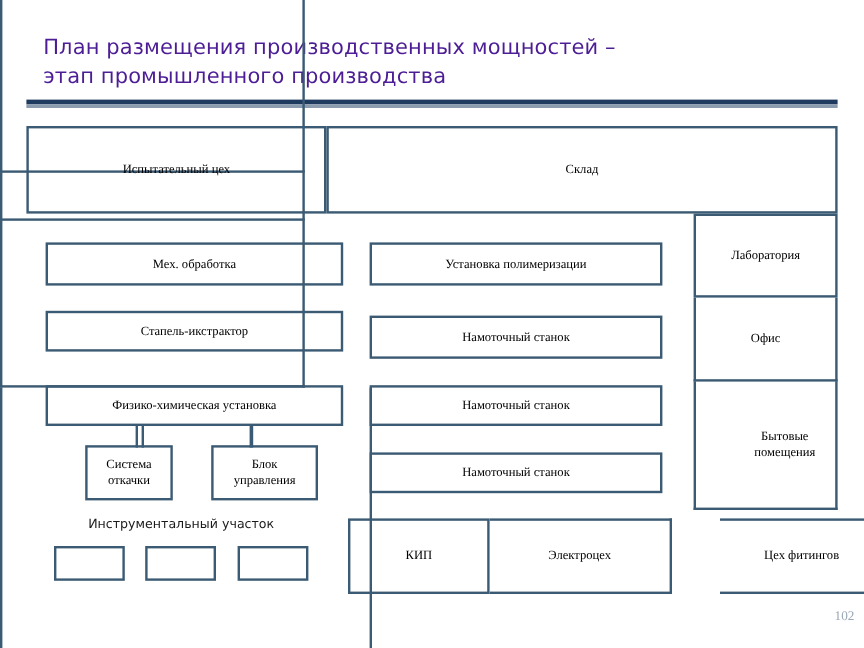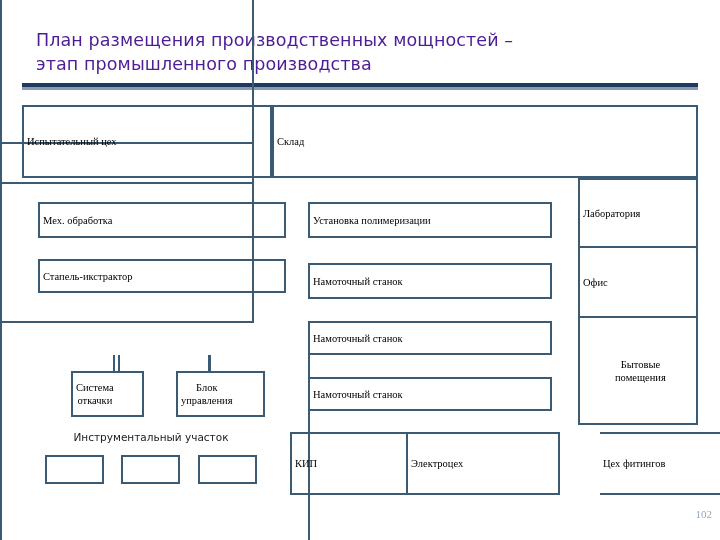--- a/index.html
+++ b/index.html
@@ -56,20 +56,21 @@
     height: 540px;
   }
 
   .box {
     position: absolute;
     box-sizing: border-box;
     border: 2px solid #3B5A73;
     background: transparent;
     display: flex;
     align-items: center;
+    justify-content: center;
     text-align: center;
   }
   .box-label {
     font-size: 10.5px;
     line-height: 13px;
     color: #000;
     padding: 0 3px;
   }
   
   .zone { border: 2px solid #3B5A73; }
@@ -156,20 +157,23 @@
   </div>
 
   <div class="box" style="left:38px; top:202px; width:248px; height:36px;">
     <span class="box-label">Мех. обработка</span>
   </div>
 
   <div class="box" style="left:38px; top:259px; width:248px; height:34px;">
     <span class="box-label">Стапель-икстрактор</span>
   </div>
 
+  <div class="box" style="left:38px; top:321px; width:248px; height:34px;">
+    <span class="box-label">Физико-химическая установка</span>
+  </div>
 
   <div class="connector" style="left:113px; top:355px; width:1.5px; height:18px;"></div>
   <div class="connector" style="left:118px; top:355px; width:1.5px; height:18px;"></div>
   <div class="connector" style="left:208px; top:355px; width:3px; height:18px;"></div>
 
   <div class="box" style="left:71px; top:371px; width:73px; height:46px;">
     <span class="box-label" style="white-space:pre-line;">Система
 откачки</span>
   </div>
 

